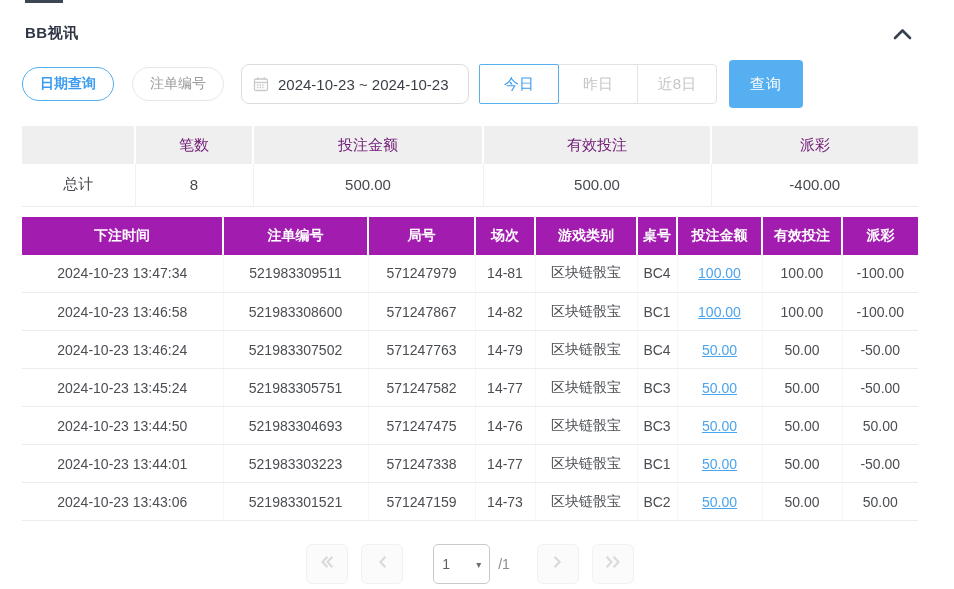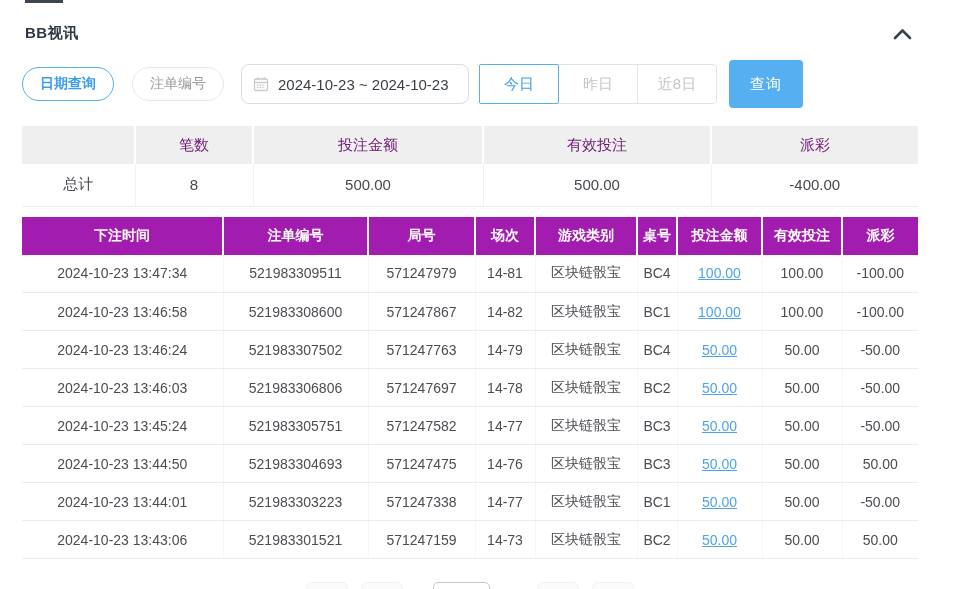--- a/index.html
+++ b/index.html
@@ -190,31 +190,20 @@
     <td>521983307502</td>
     <td>571247763</td>
     <td>14-79</td>
     <td>区块链骰宝</td>
     <td>BC4</td>
     <td><a>50.00</a></td>
     <td>50.00</td>
     <td class="neg">-50.00</td>
   </tr>
           <tr>
-    <td>2024-10-23 13:46:03</td>
-    <td>521983306806</td>
-    <td>571247697</td>
-    <td>14-78</td>
-    <td>区块链骰宝</td>
-    <td>BC2</td>
-    <td><a>50.00</a></td>
-    <td>50.00</td>
-    <td class="neg">-50.00</td>
-  </tr>
-          <tr>
     <td>2024-10-23 13:45:24</td>
     <td>521983305751</td>
     <td>571247582</td>
     <td>14-77</td>
     <td>区块链骰宝</td>
     <td>BC3</td>
     <td><a>50.00</a></td>
     <td>50.00</td>
     <td class="neg">-50.00</td>
   </tr>

